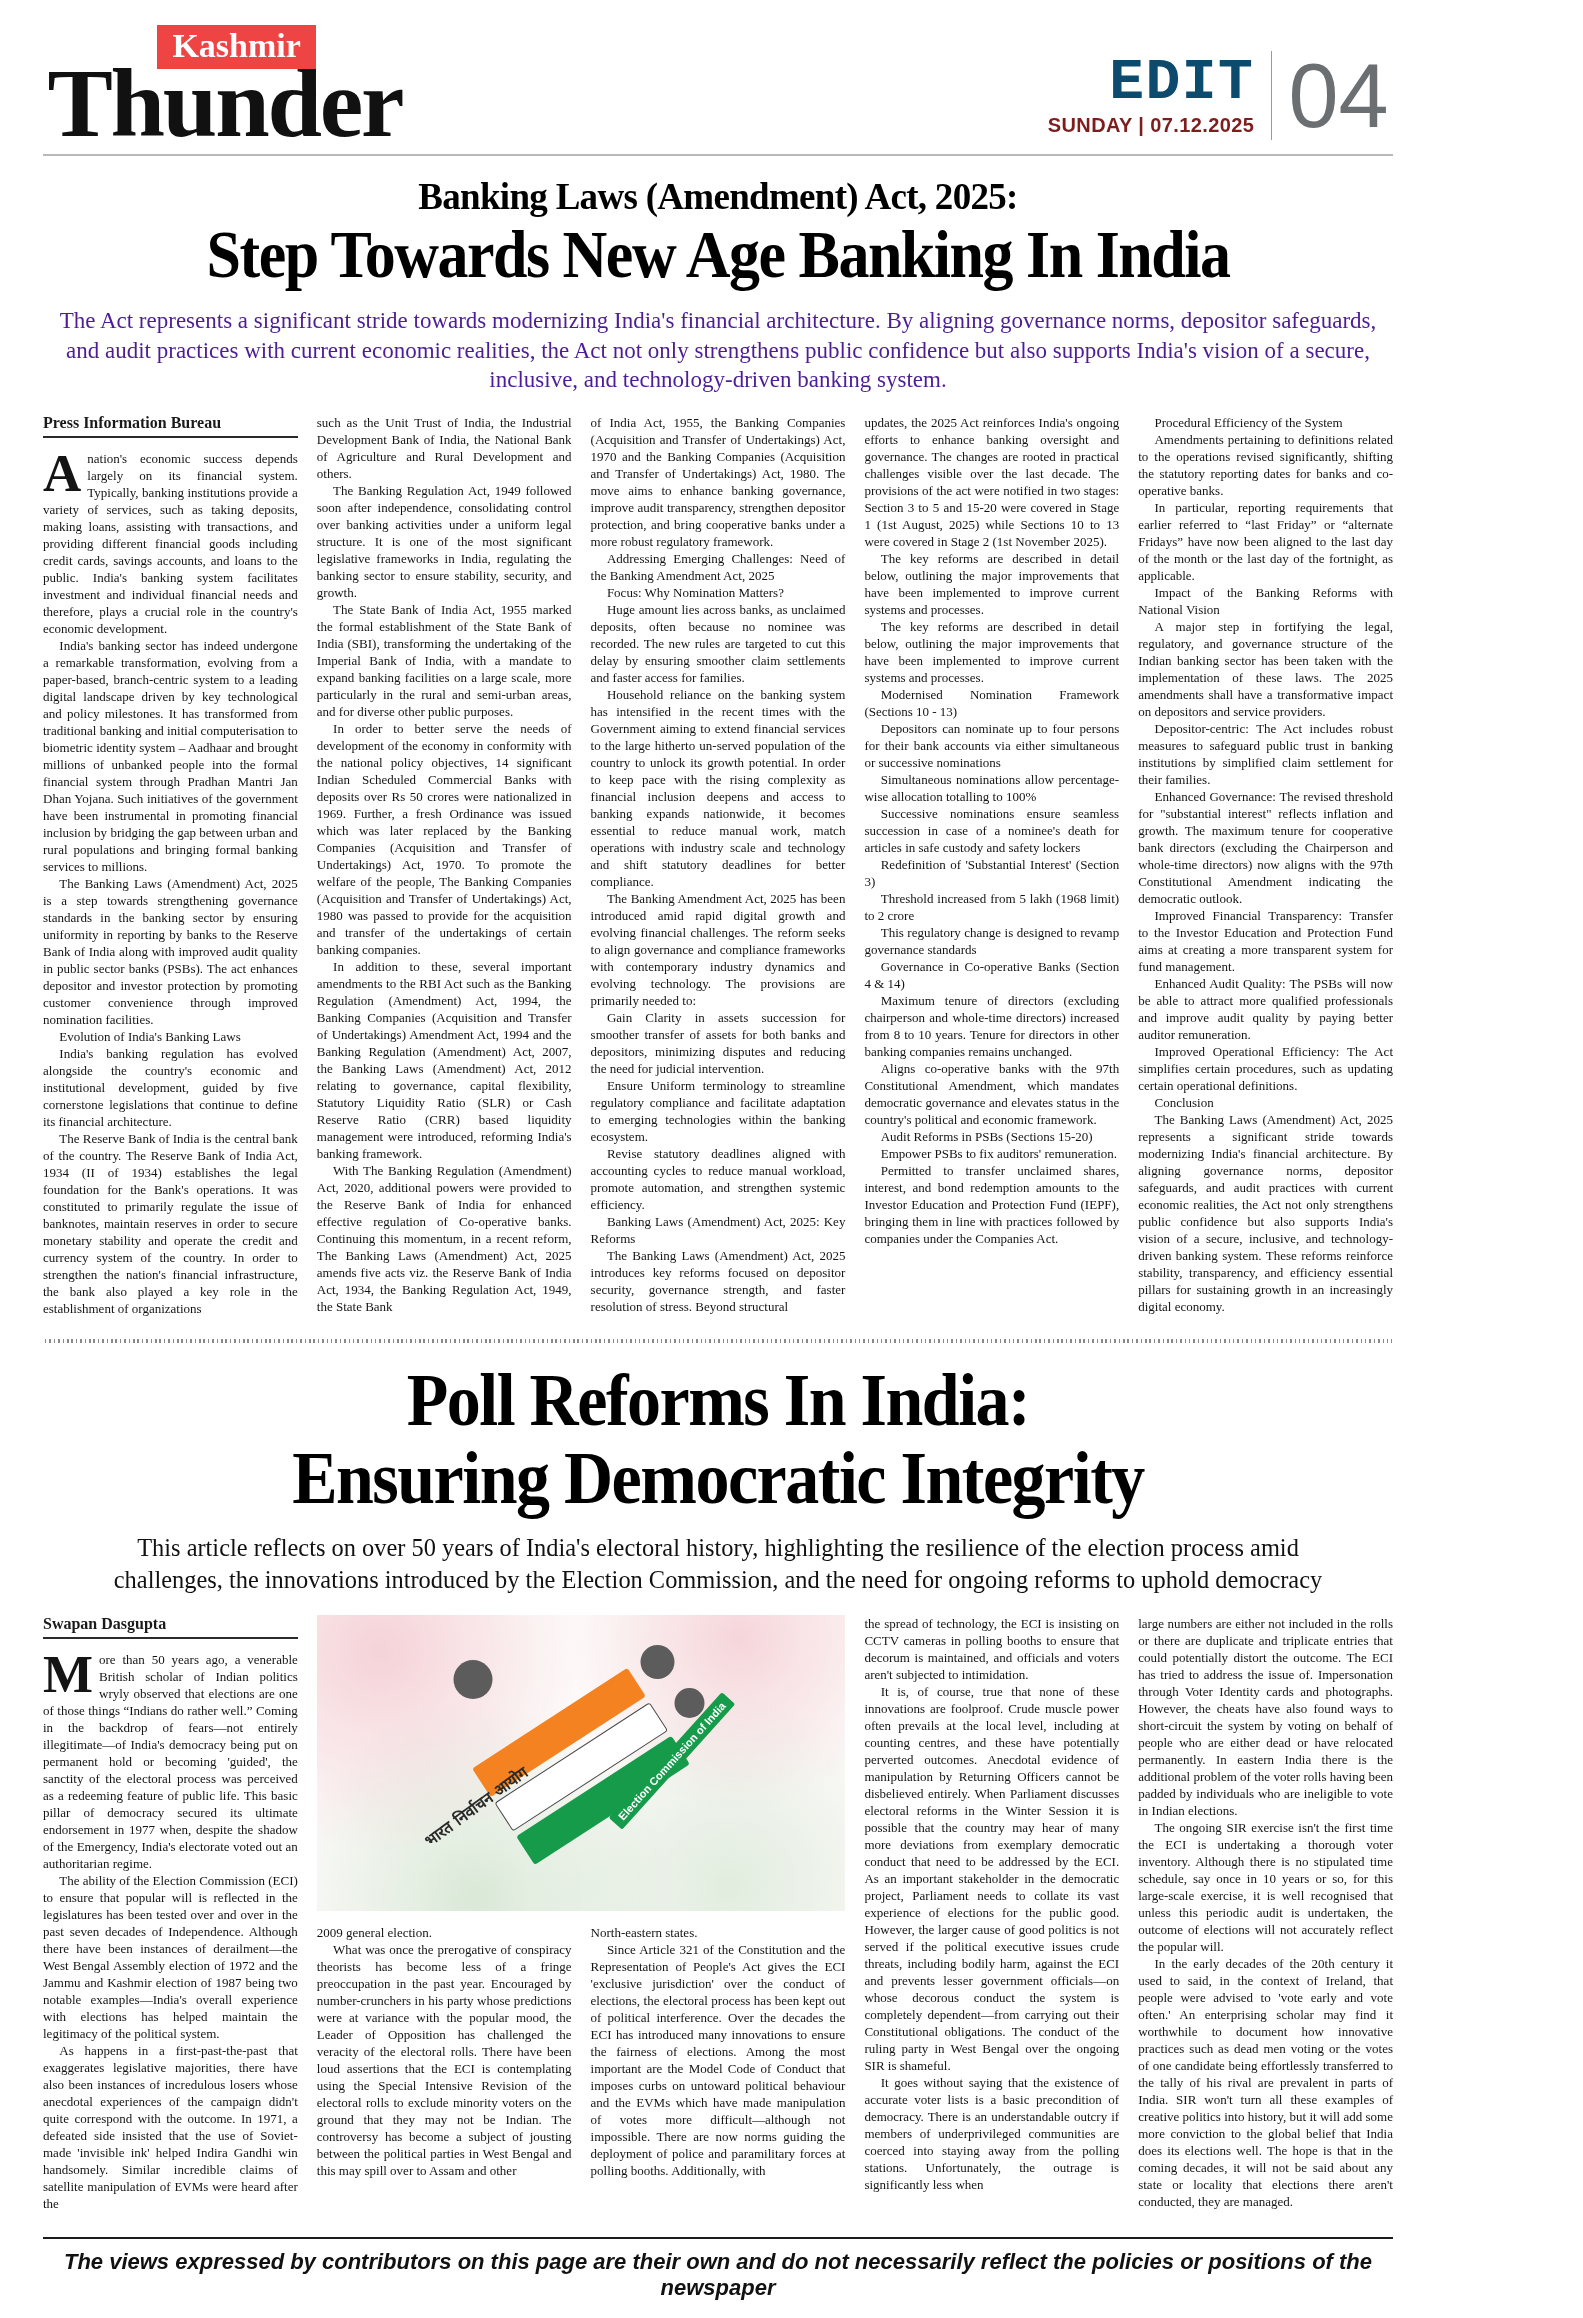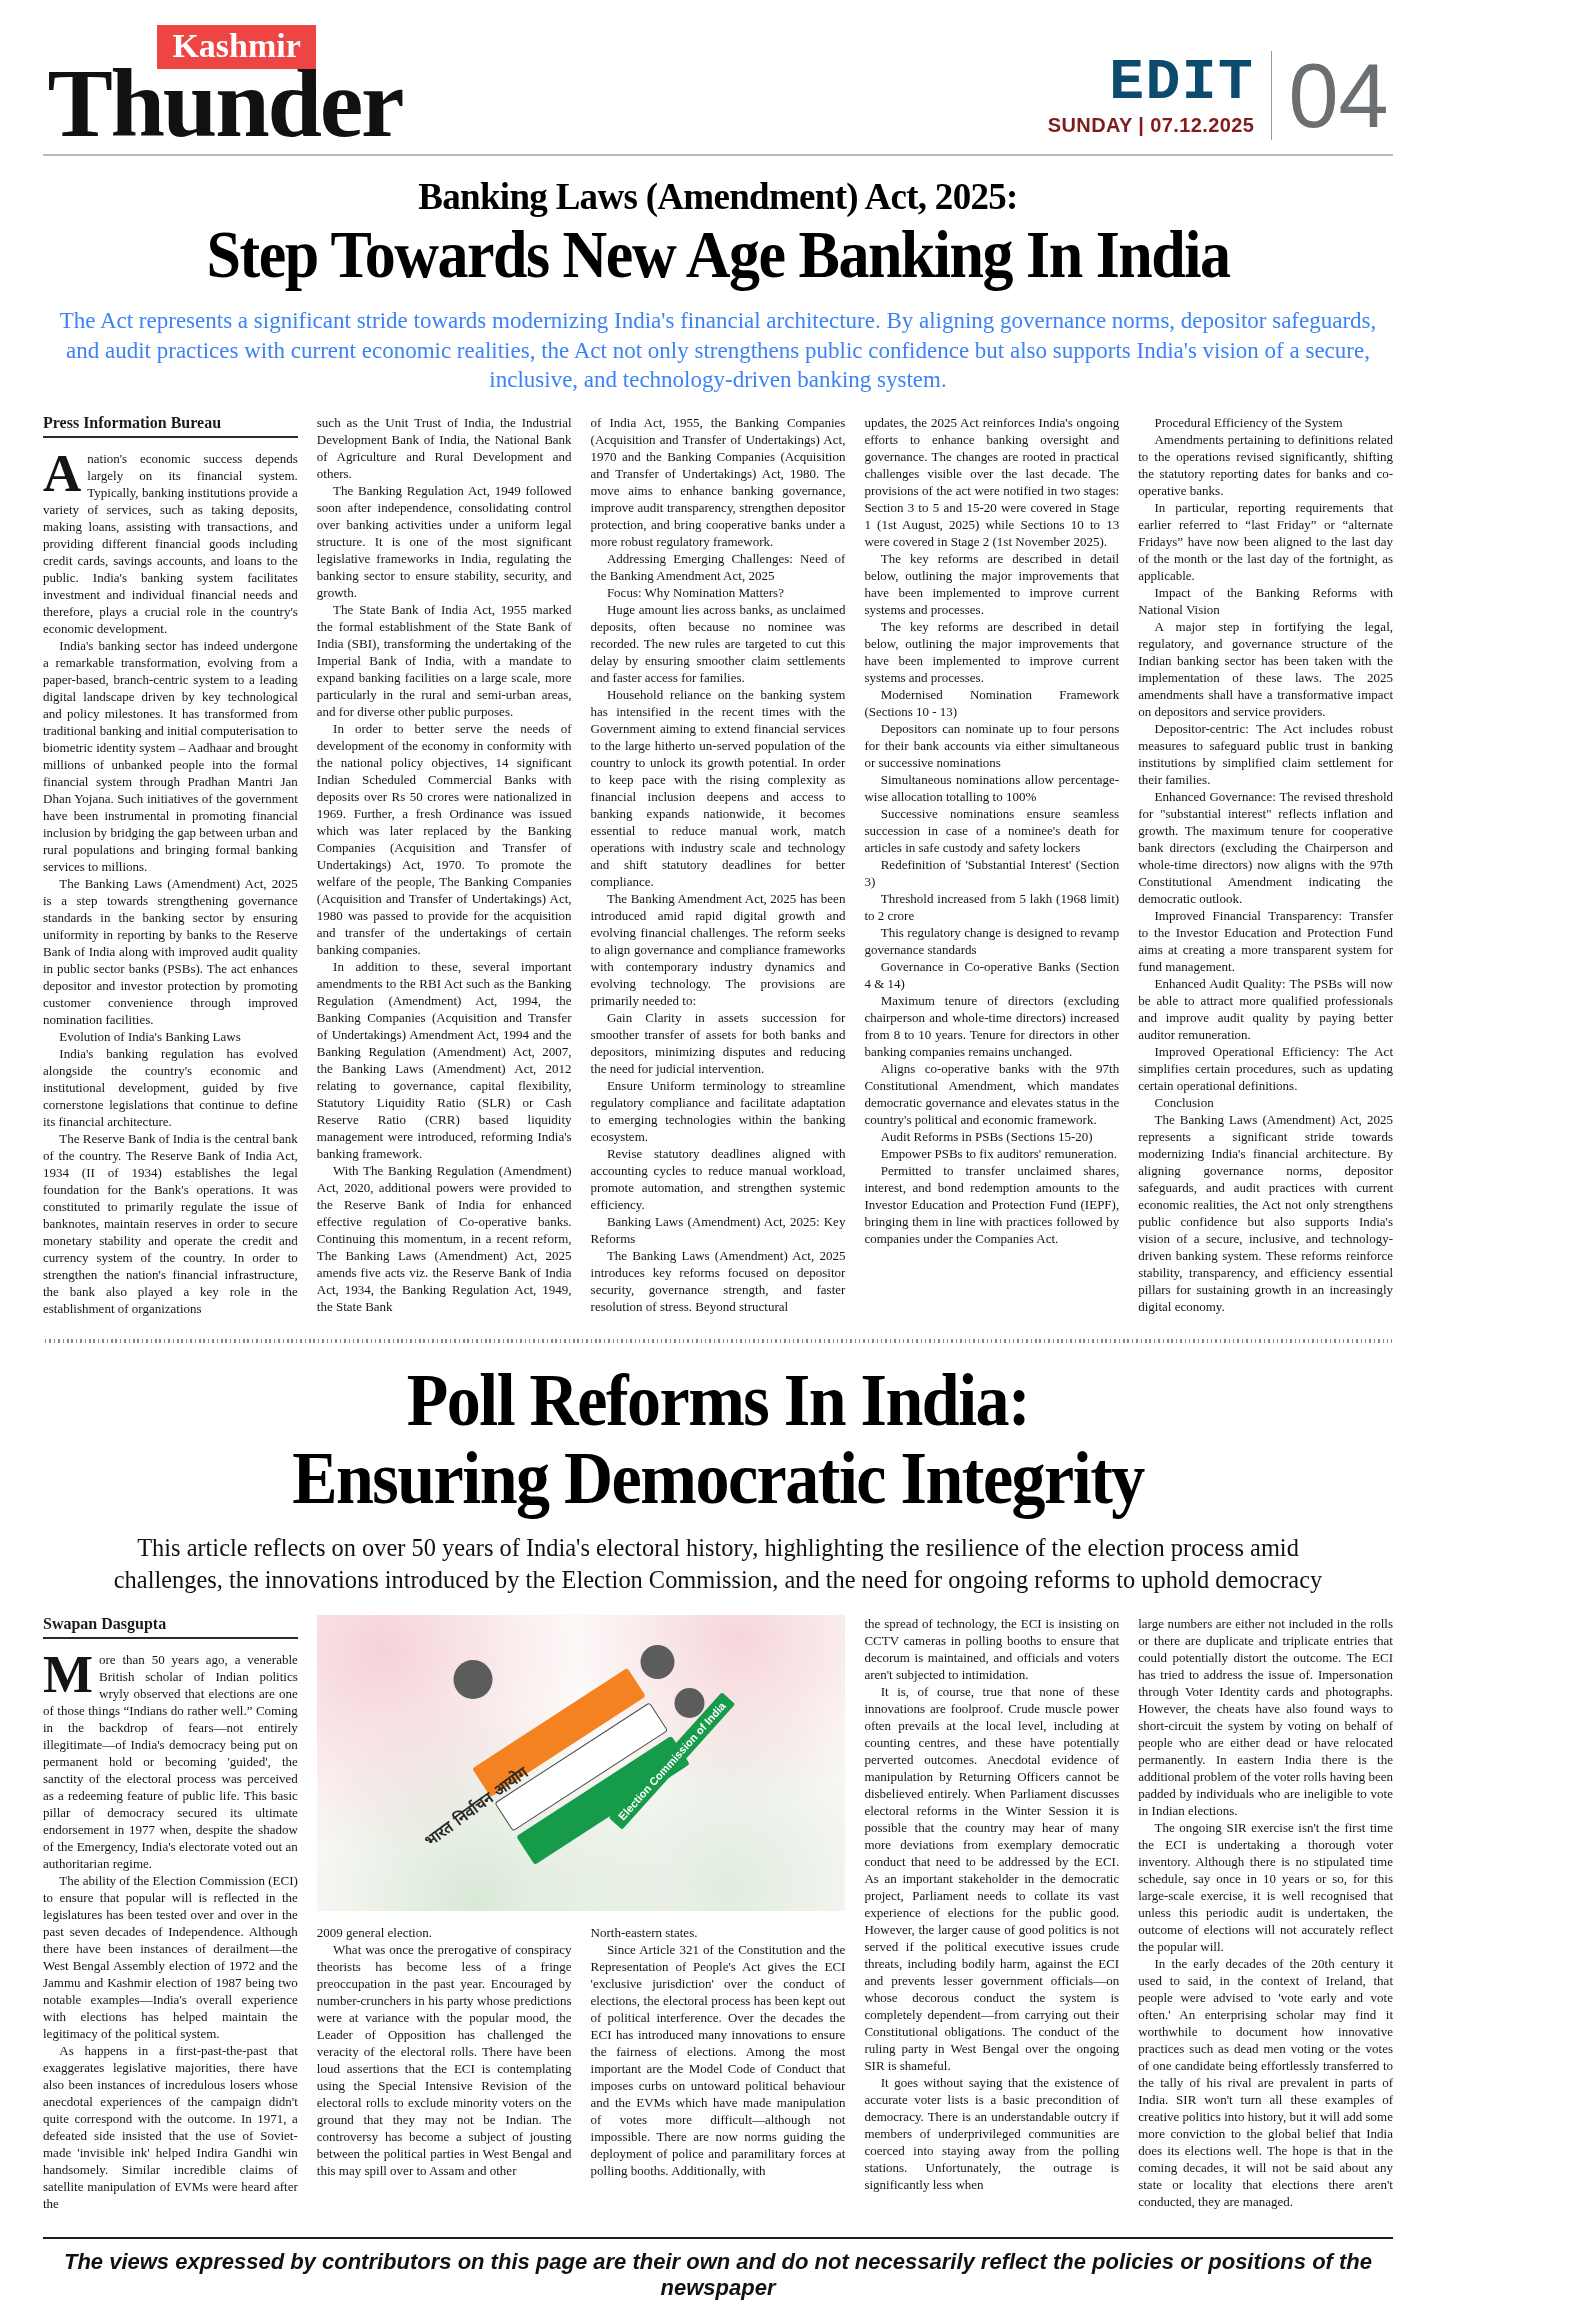--- a/index.html
+++ b/index.html
@@ -17,21 +17,21 @@
   .mast-edit { font-family:Liberation Mono, monospace; font-weight:700; font-size:58px; line-height:0.95; letter-spacing:1.5px; color:#0c4a6e; }
   .mast-date { font-family:"Liberation Sans", sans-serif; font-weight:700; font-size:20px; color:#7f1d1d; margin-top:4.4px; letter-spacing:0.4px; }
   .mast-divider { width:1.5px; height:89px; background:#9a9a9a; }
   .mast-page-num { font-family:"Liberation Sans", sans-serif; font-weight:400; font-size:90px; line-height:1; color:#6b6f72; }
   .mast-rule { border-top:2.2px solid #b9b9b9; margin-top:6px; }
 
   
   .a1-head { text-align:center; margin-top:19px; }
   .a1-kicker { font-family:"Liberation Serif", serif; font-weight:700; font-size:37px; letter-spacing:-0.7px; color:#000; }
   .a1-headline { font-family:"Liberation Serif", serif; font-weight:700; font-size:62px; letter-spacing:-1.5px; line-height:1.02; color:#000; margin-top:3px; transform:scale(1,1.08); transform-origin:center top; }
-  .a1-standfirst { font-family:"Liberation Serif", serif; font-size:23px; line-height:1.28; color:#3b82f6; max-width:1430px; margin:22px auto 0 auto; }
+  .a1-standfirst { font-family:"Liberation Serif", serif; font-size:23px; line-height:1.28; color:#4c1d95; max-width:1430px; margin:22px auto 0 auto; }
 
   
   .body-grid { display:grid; grid-template-columns:repeat(5,1fr); column-gap:19px; margin-top:19px; }
   .byline { font-family:"Liberation Serif", serif; font-weight:700; font-size:16px; border-bottom:2.2px solid #2a2a2a; padding-bottom:4.4px; margin-bottom:12px; }
   .colp p { font-size:13px; line-height:17px; text-align:justify; text-indent:16.3px; color:#141414; }
   .colp p.cont { text-indent:0; }
   .colp p.first { text-indent:0; }
   .colp p.first::first-letter { float:left; font-size:53px; line-height:41px; font-weight:700; padding:3px 6px 0 0; }
 
   

